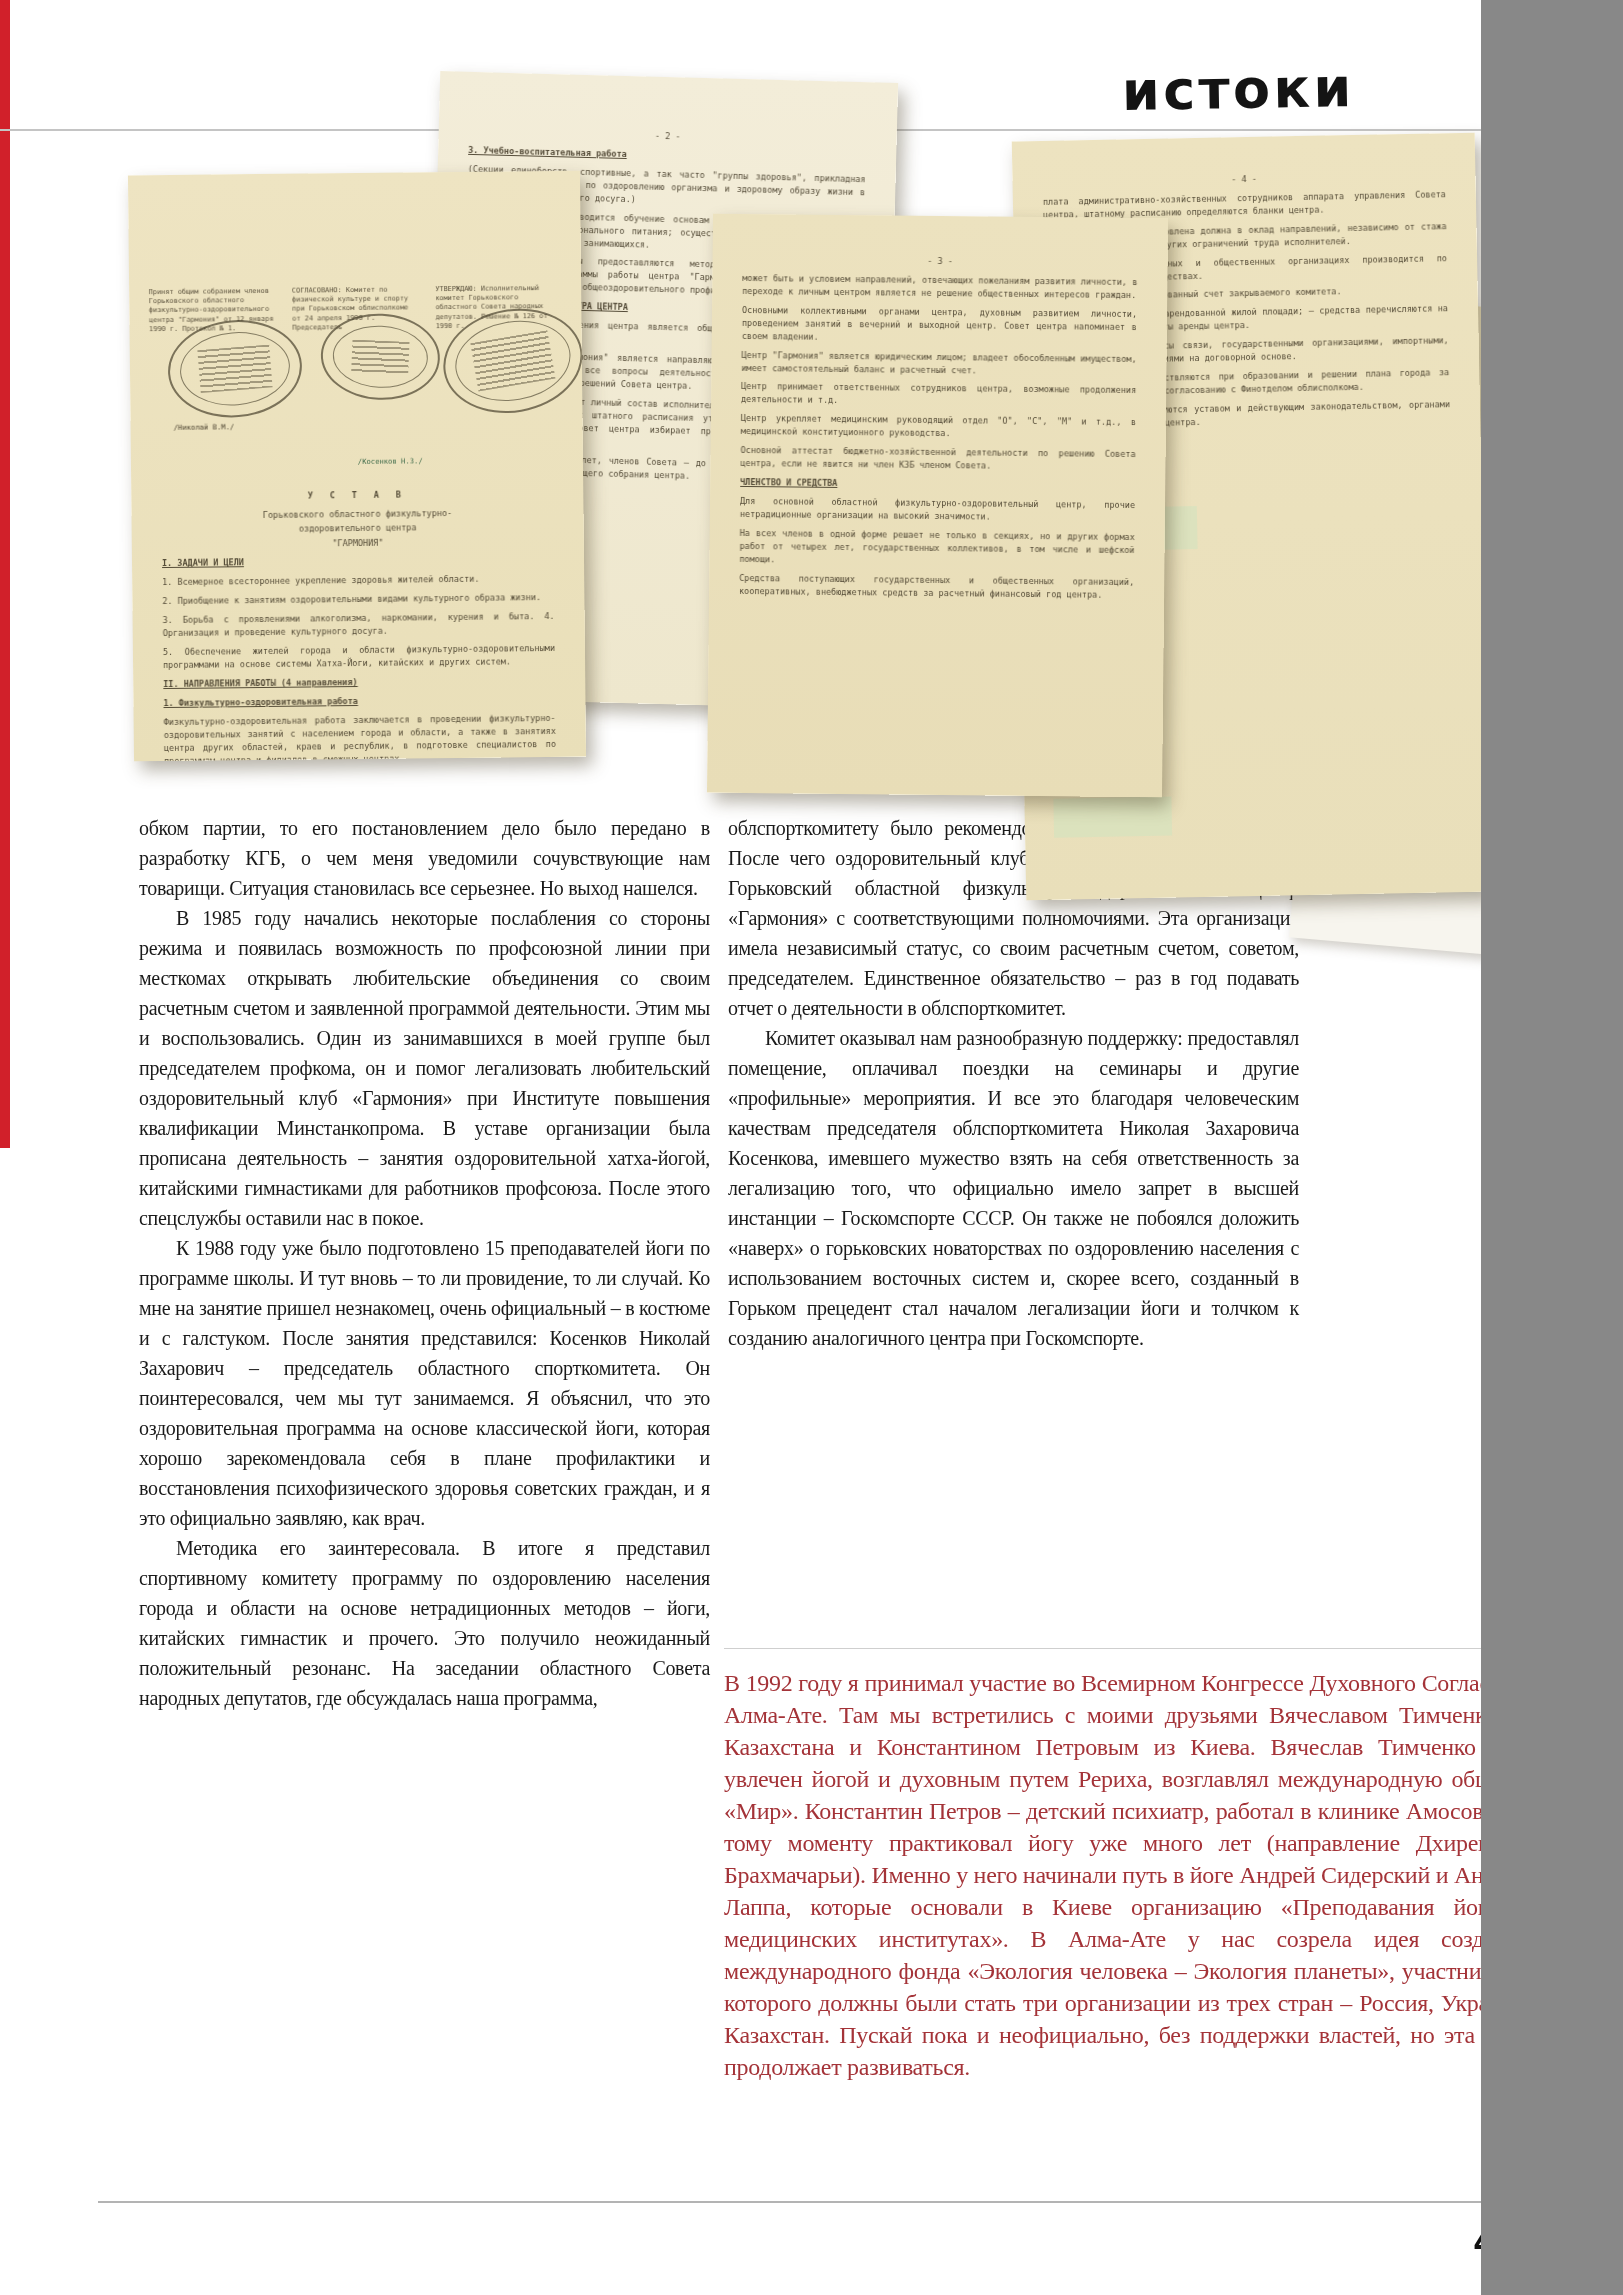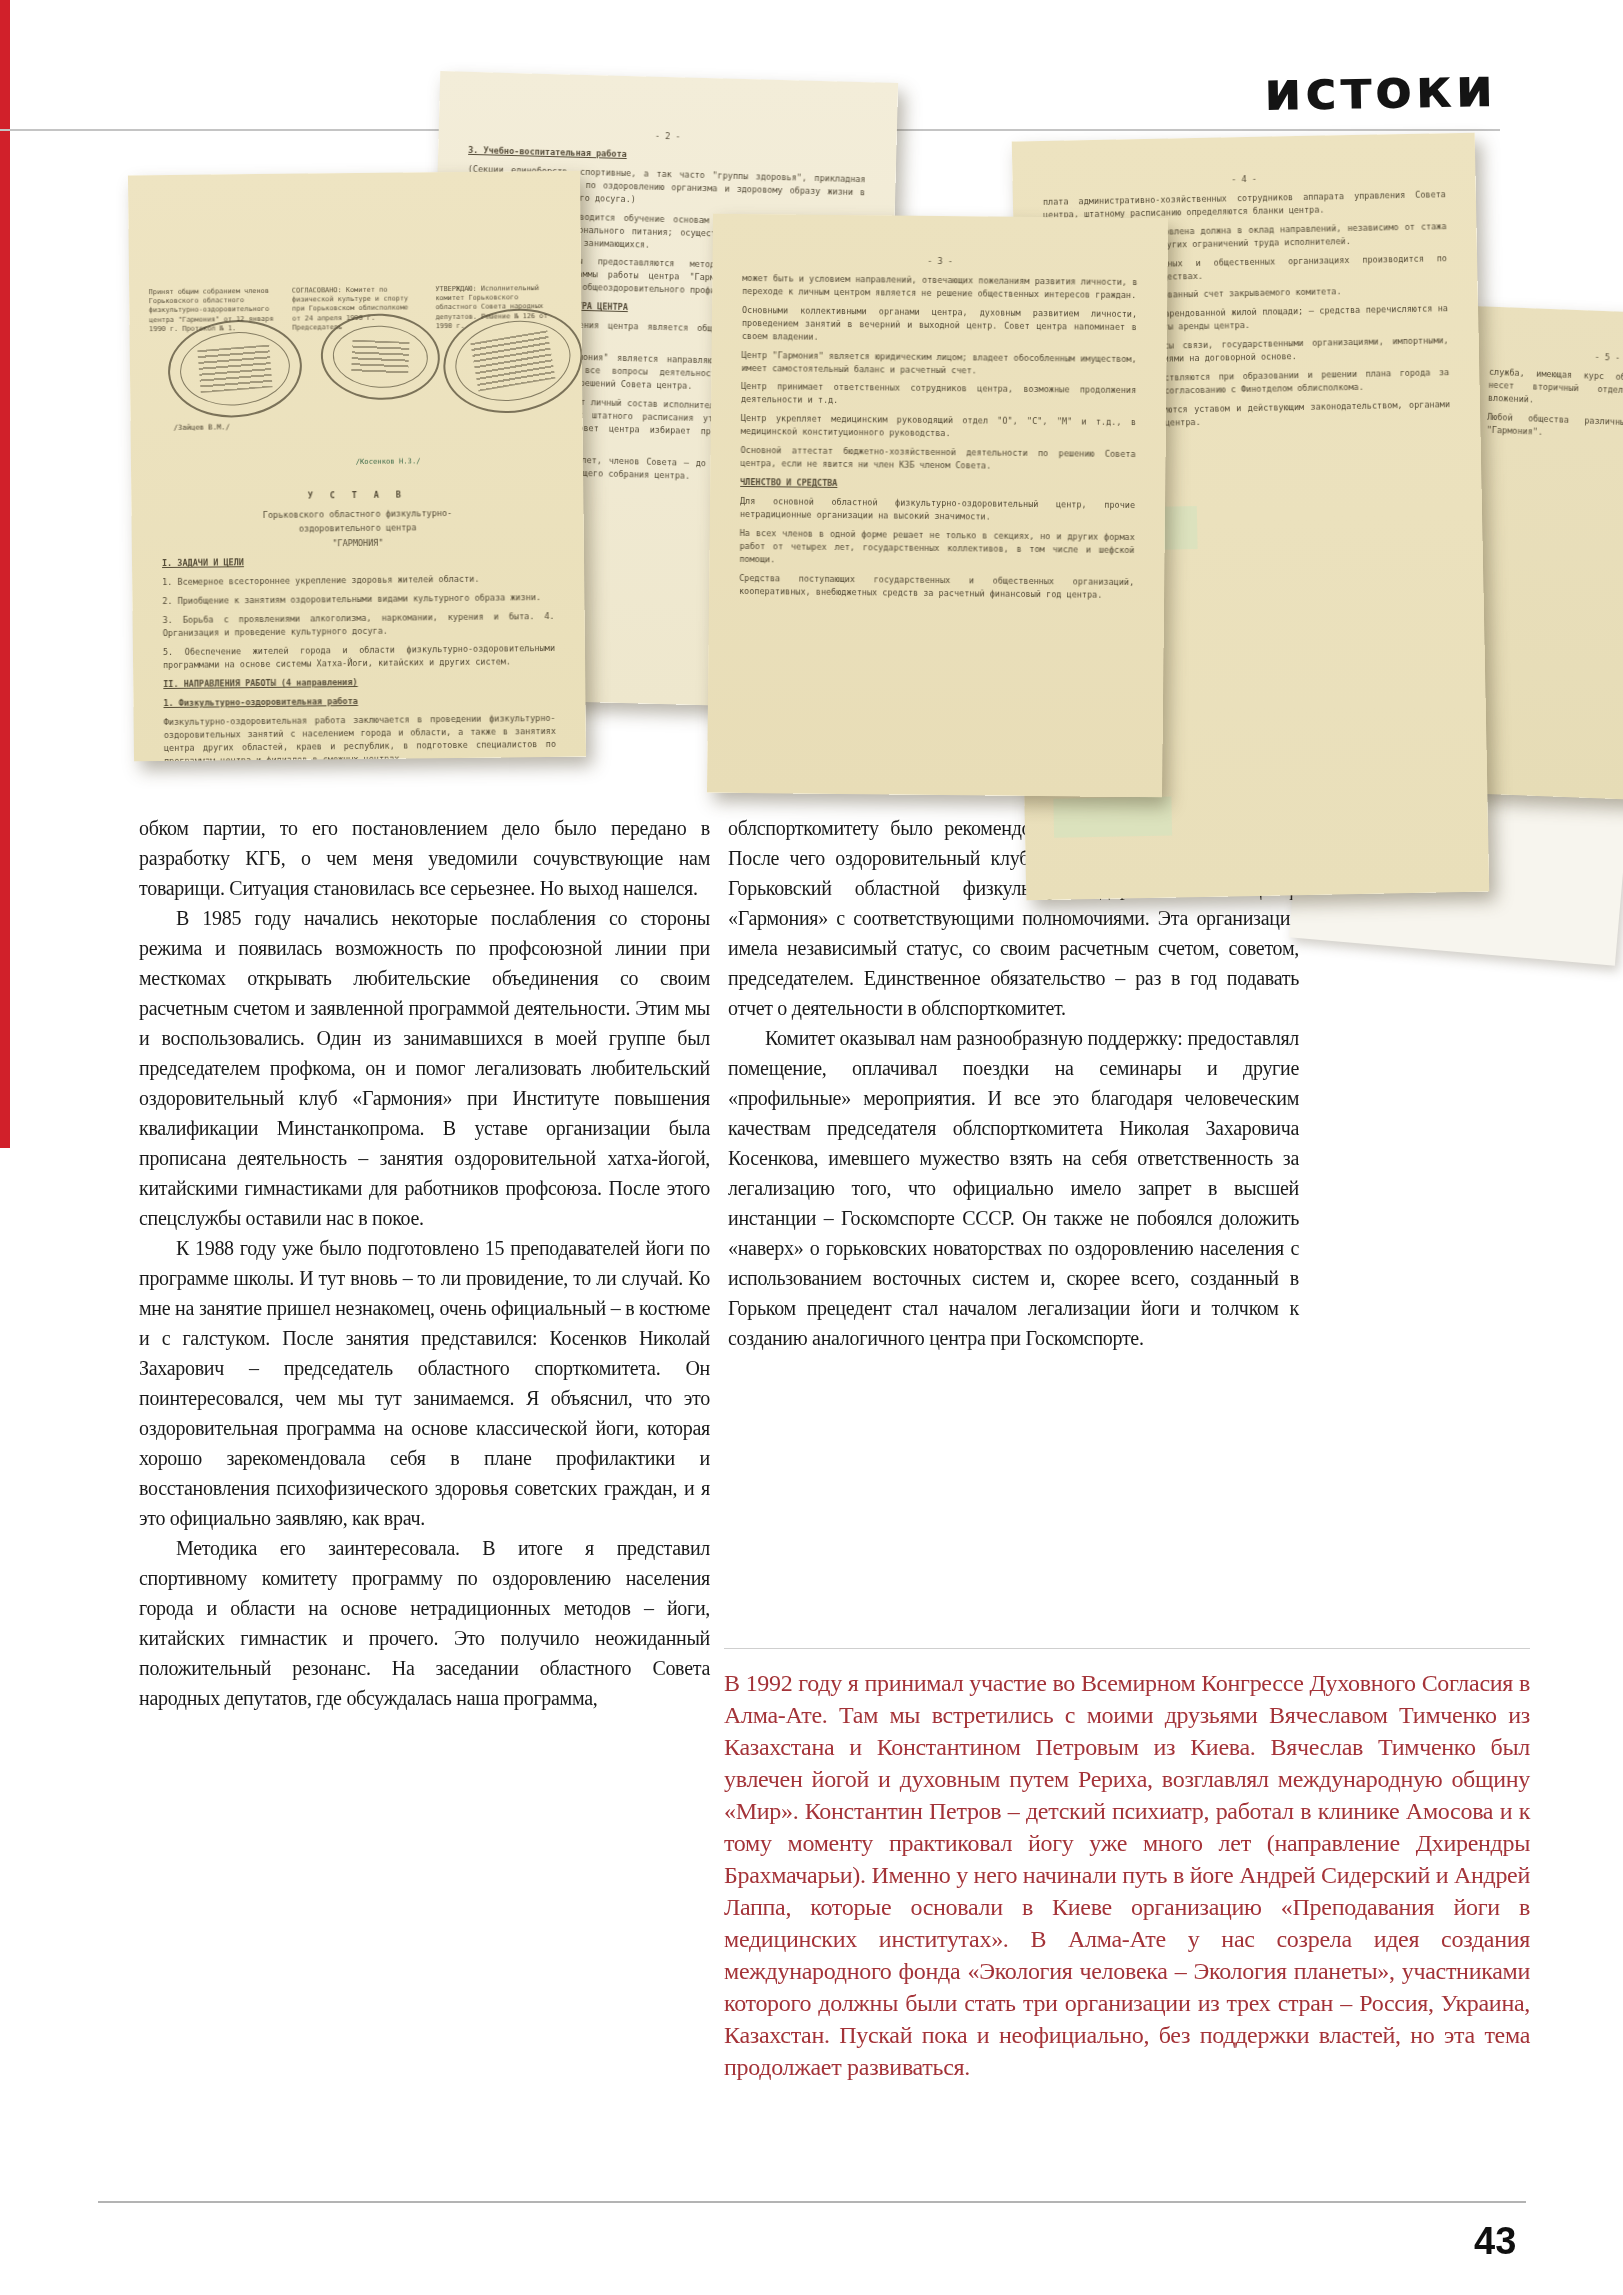--- a/index.html
+++ b/index.html
@@ -1,16 +1,16 @@
 <!DOCTYPE html>
 <html lang="ru" style="font-size:10.5px"><head>
 <meta charset="utf-8">
 <style>
   html,body{margin:0;padding:0;background:#888;}
-  .page{position:relative;width:1623px;height:2295px;background:#ffffff;overflow:hidden;
+  .page{position:relative;width:1481px;height:2295px;background:#ffffff;overflow:hidden;
         font-family:"Liberation Serif",serif;}
   
   .red-bar{position:absolute;left:0;top:0;width:9.8px;height:1148px;background:#d1202a;}
   .top-rule{position:absolute;left:0;top:129px;width:1500px;height:2px;background:#c4c4c4;}
   .rubric{position:absolute;top:58px;right:126px;font-family:"DejaVu Sans",sans-serif;
           font-size:54px;font-weight:bold;letter-spacing:3.3px;color:#141414;transform:rotate(-1deg);}
   
   .doc{position:absolute;box-shadow:6.5px 9.2px 17px rgba(70,60,35,.38);overflow:hidden;}
   .doc-a{left:131px;top:173px;width:452px;height:586px;background:linear-gradient(180deg,#eee4c2,#e9dfb9);transform:rotate(-0.6deg);z-index:40;}
   .doc-b{left:432px;top:77px;width:458px;height:627px;background:linear-gradient(180deg,#f3edd9,#eee7cd);transform:rotate(1.5deg);z-index:10;}
@@ -135,21 +135,21 @@
           <div class="stamp-core"></div>
         </div>
       <div class="stamp st2">
           <div class="stamp-core"></div>
         </div>
       <div class="stamp st3">
           <div class="stamp-core"></div>
         </div>
     </div>
     <div class="sigs">
-        <span class="sig">/Зайцев В.М./</span>
+        <span class="sig">/Николай В.М./</span>
         <span class="sig green">/Косенков Н.З./</span>
         <span class="sig"></span>
       </div>
     <div class="doc-lines">
         <div class="tl t">У С Т А В</div>
         <div class="tl ct">Горьковского областного физкультурно-</div>
         <div class="tl ct">оздоровительного центра</div>
         <div class="tl ct">"ГАРМОНИЯ"</div>
         <div class="tl h">I. ЗАДАЧИ И ЦЕЛИ</div>
         <div class="tl b">1. Всемерное всестороннее укрепление здоровья жителей области.</div>

